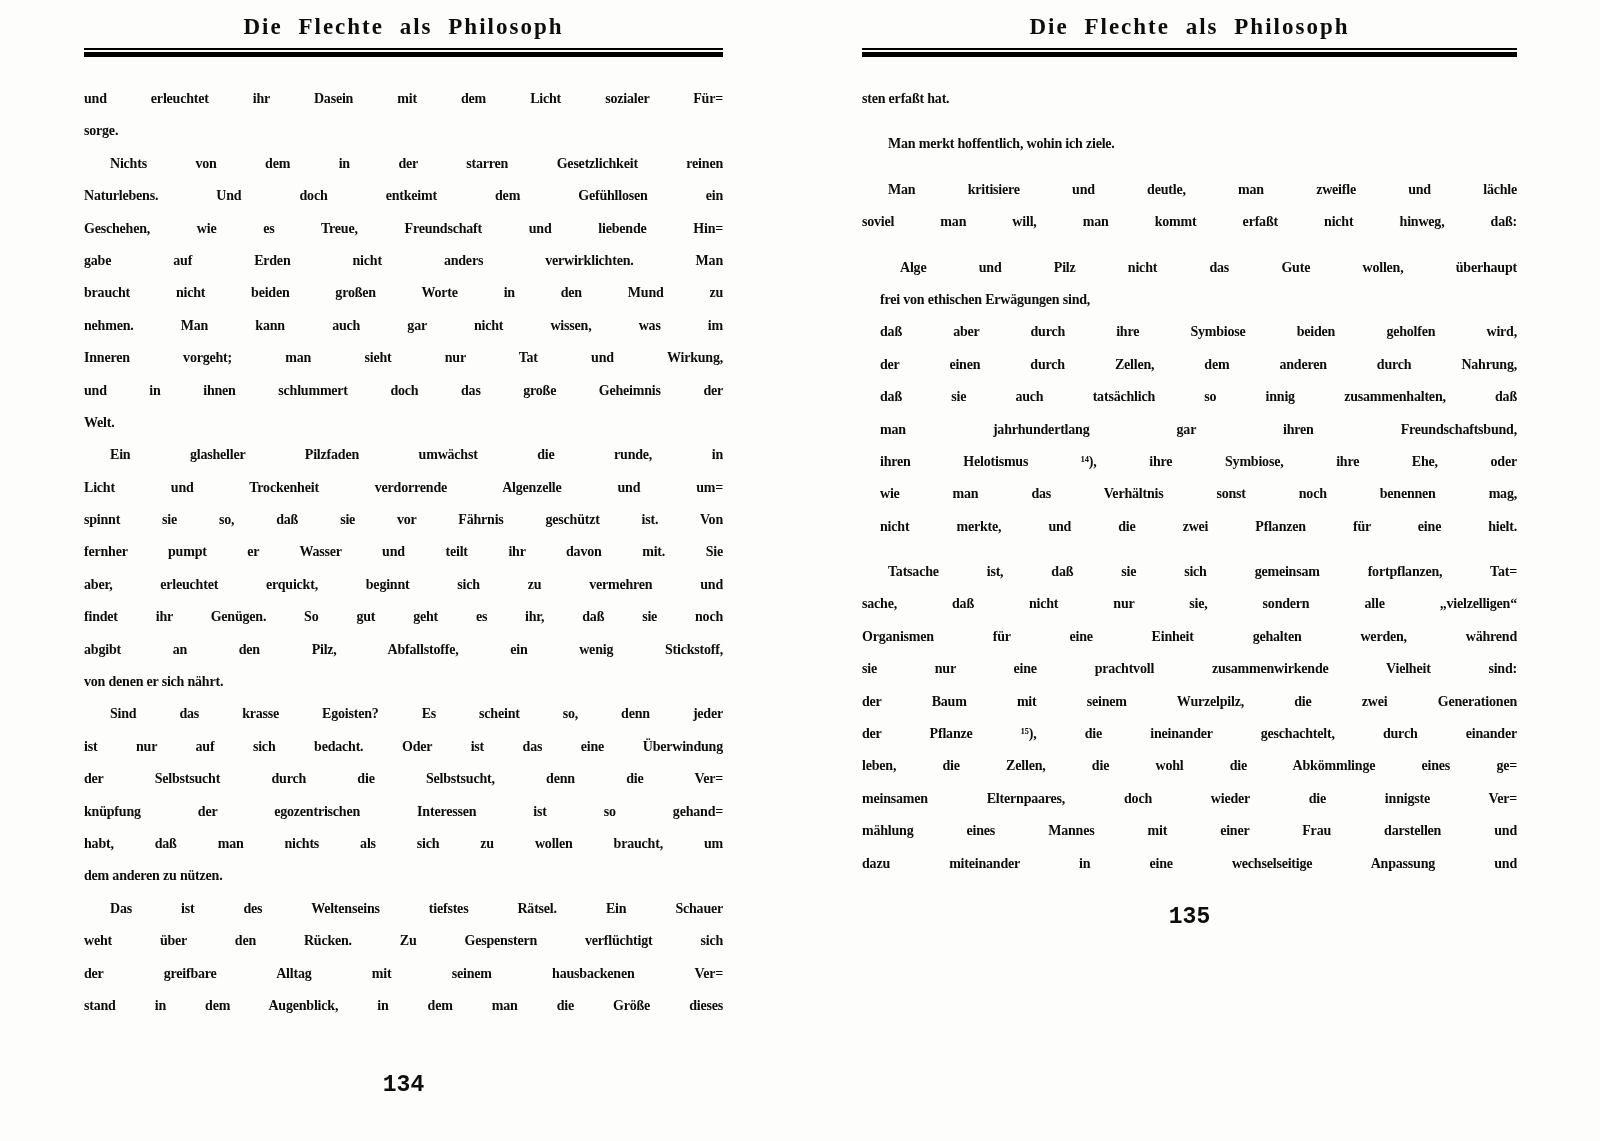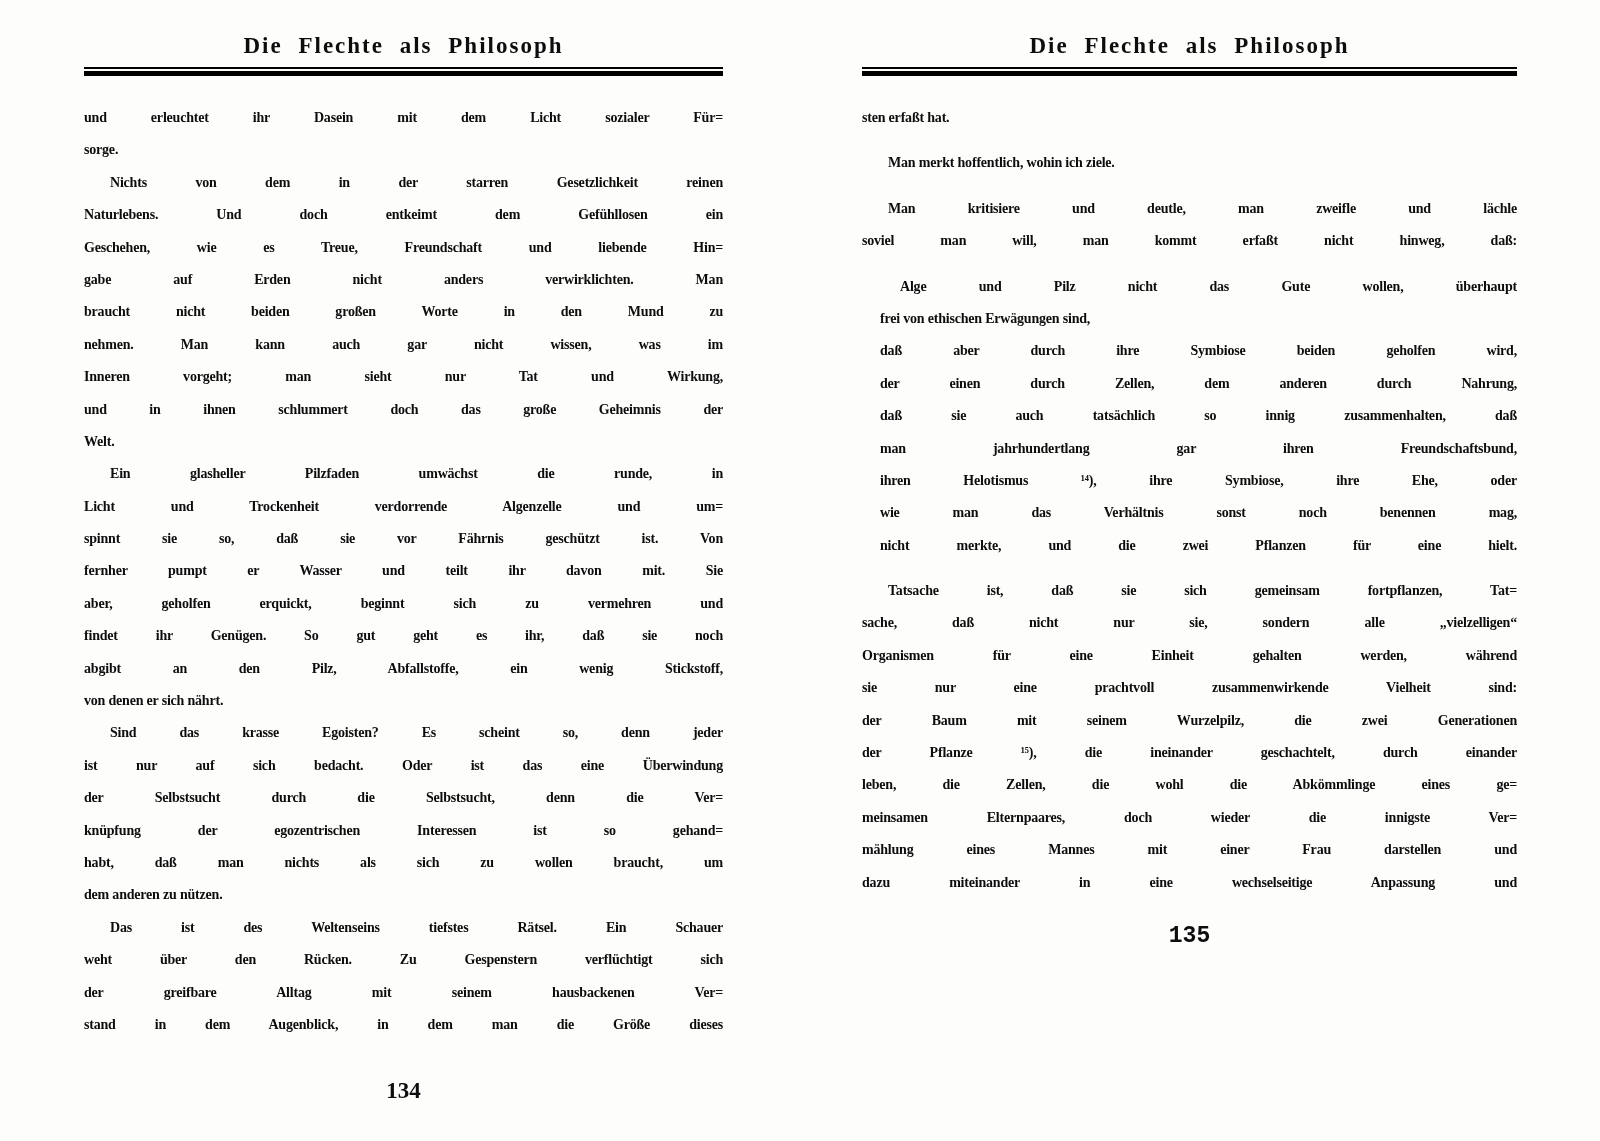--- a/index.html
+++ b/index.html
@@ -4,21 +4,21 @@
 <style>
   html,body { margin:0; padding:0; }
   body {
     width:1600px; height:1141px;
     background:#fdfdfc;
     position:relative;
     font-family:"Liberation Serif","DejaVu Serif",serif;
     color:#0d0d0d;
     overflow:hidden;
   }
-  .page { position:absolute; top:31px; }
+  .page { position:absolute; top:12px; }
   .page-left  { left:84px;  width:639px; }
   .page-right { left:862px; width:655px; }
 
   .running-head {
     text-align:center;
     font-weight:700;
     font-size:23px;
     line-height:30px;
     letter-spacing:2px;
     word-spacing:8px;
@@ -47,21 +47,21 @@
 
   .quote { padding-left:18px; }
   .quote .line.first { text-indent:20px; }
 
   .folio {
     text-align:center;
     font-weight:700;
     font-size:23px;
     line-height:30px;
   }
-  .page-left  .folio { margin-top:35px; }
+  .page-left  .folio { margin-top:48px;font-family:Liberation Mono, monospace; }
   .page-right .folio { margin-top:22px;font-family:Liberation Mono, monospace; }
 </style>
 </head>
 <body>
 
 <div class="page page-left">
   <div class="running-head">Die Flechte als Philosoph</div>
   <div class="rule">
     <div class="thin"></div>
     <div class="thick"></div>
@@ -82,21 +82,21 @@
     <div class="line">Inneren vorgeht; man sieht nur Tat und Wirkung,</div>
     <div class="line">und in ihnen schlummert doch das große Geheimnis der</div>
     <div class="line short">Welt.</div>
   </div>
 
   <div class="para indent">
     <div class="line first">Ein glasheller Pilzfaden umwächst die runde, in</div>
     <div class="line">Licht und Trockenheit verdorrende Algenzelle und um=</div>
     <div class="line">spinnt sie so, daß sie vor Fährnis geschützt ist. Von</div>
     <div class="line">fernher pumpt er Wasser und teilt ihr davon mit. Sie</div>
-    <div class="line">aber, geholfen erquickt, beginnt sich zu vermehren und</div>
+    <div class="line">aber, erleuchtet erquickt, beginnt sich zu vermehren und</div>
     <div class="line">findet ihr Genügen. So gut geht es ihr, daß sie noch</div>
     <div class="line">abgibt an den Pilz, Abfallstoffe, ein wenig Stickstoff,</div>
     <div class="line short">von denen er sich nährt.</div>
   </div>
 
   <div class="para indent">
     <div class="line first">Sind das krasse Egoisten? Es scheint so, denn jeder</div>
     <div class="line">ist nur auf sich bedacht. Oder ist das eine Überwindung</div>
     <div class="line">der Selbstsucht durch die Selbstsucht, denn die Ver=</div>
     <div class="line">knüpfung der egozentrischen Interessen ist so gehand=</div>

